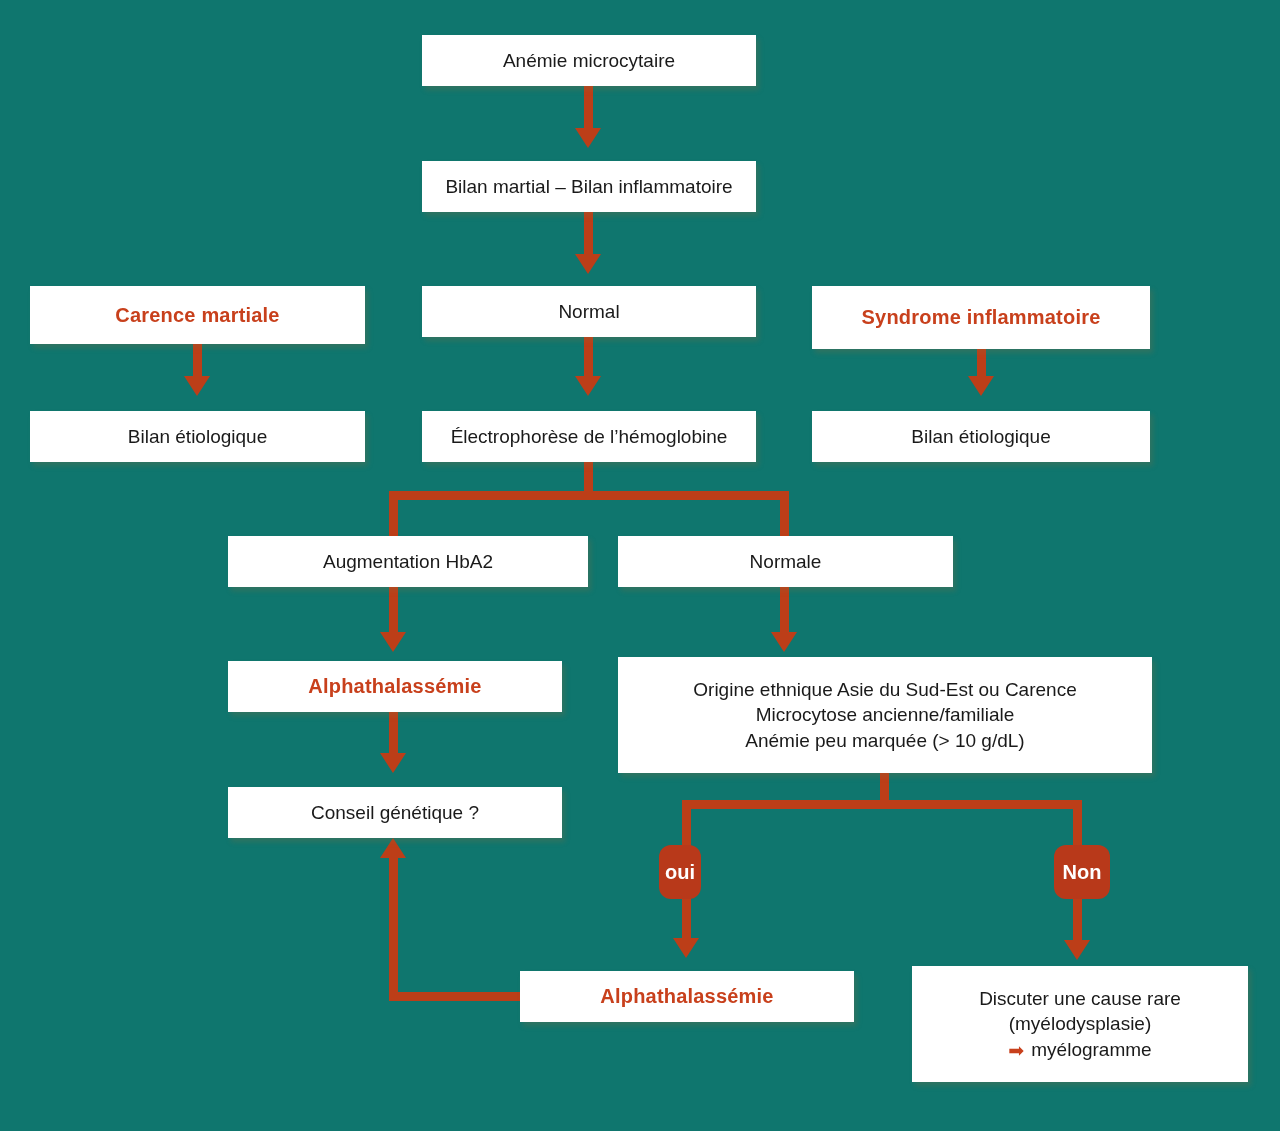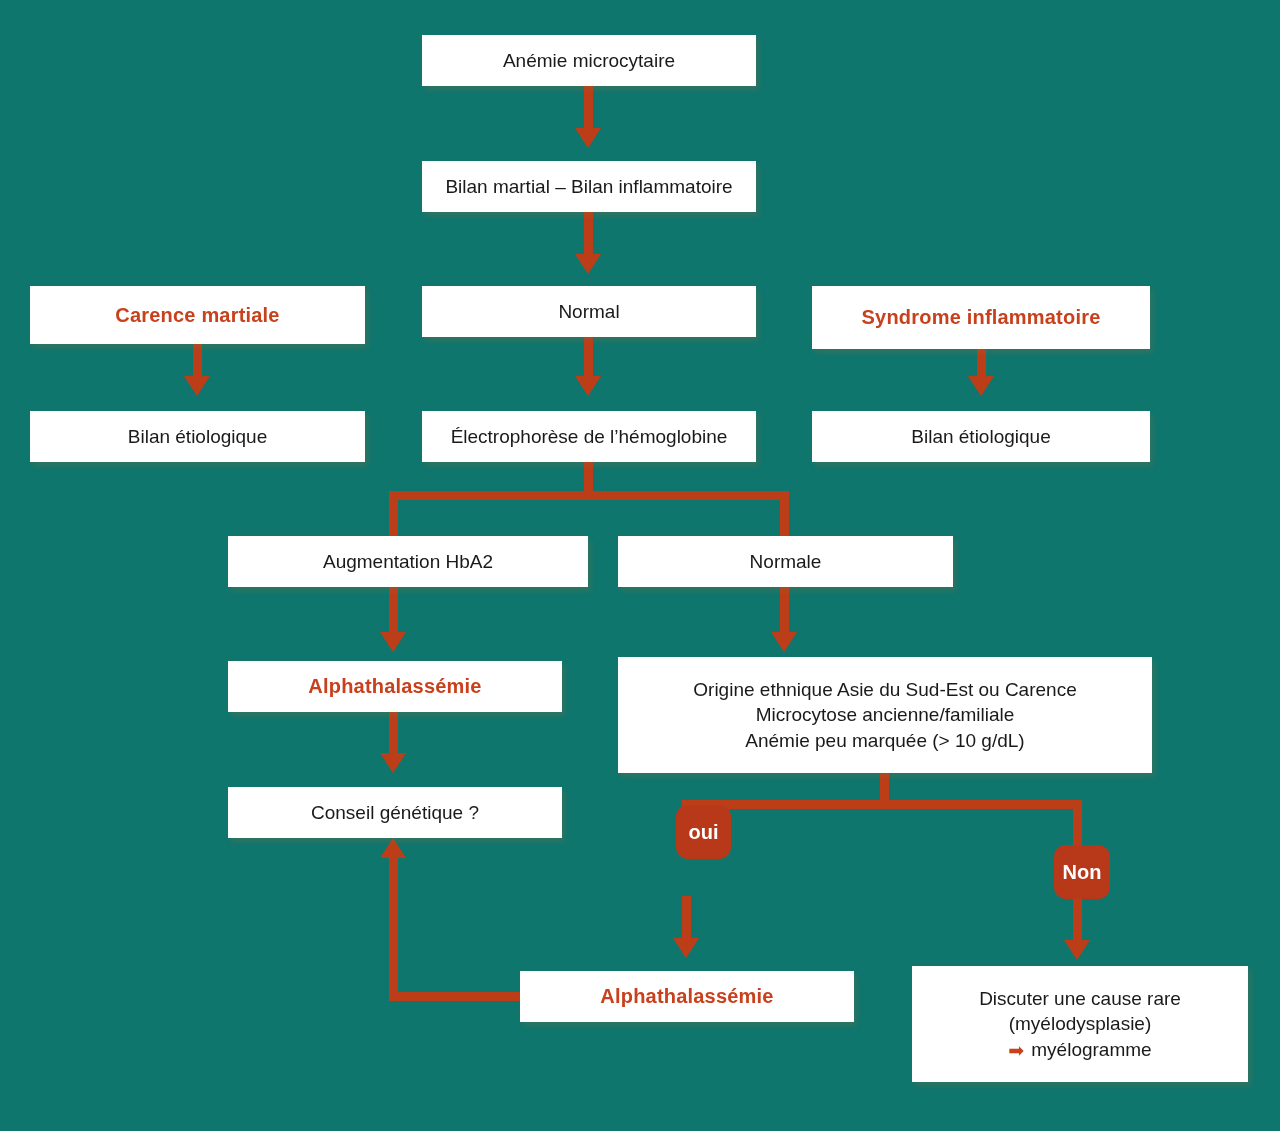--- a/index.html
+++ b/index.html
@@ -175,21 +175,21 @@
     <span class="ln">Origine ethnique Asie du Sud-Est ou Carence</span>
     <span class="ln">Microcytose ancienne/familiale</span>
     <span class="ln">Anémie peu marquée (&gt; 10 g/dL)</span>
   </div>
 
   <div class="vline" style="left:880px; top:773px; height:32px;"></div>
   <div class="hline" style="left:682px; top:800px; width:400px;"></div>
   <div class="vline" style="left:682px; top:800px; height:50px;"></div>
   <div class="vline" style="left:1073px; top:800px; height:50px;"></div>
 
-  <div class="badge" style="left:659px; top:805px; width:55px; height:54px;margin-left:17px;">
+  <div class="badge" style="left:659px; top:845px; width:42px; height:54px;">
     <span>oui</span>
   </div>
 
   <div class="badge" style="left:1054px; top:845px; width:56px; height:54px;">
     <span>Non</span>
   </div>
 
   <div class="vline" style="left:682px; top:896px; height:45px;"></div>
   <div class="arrow-down" style="left:673px; top:938px;"></div>
 

